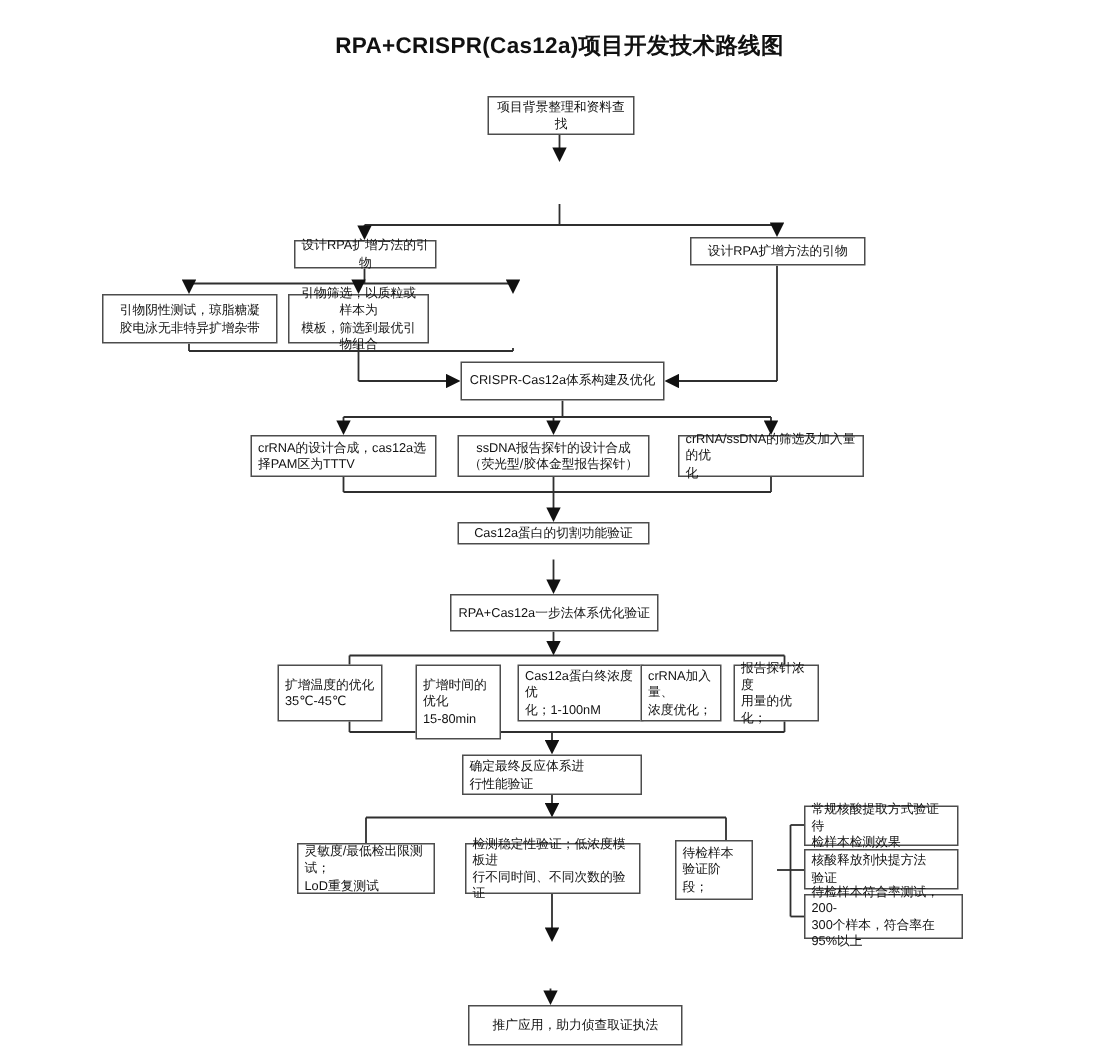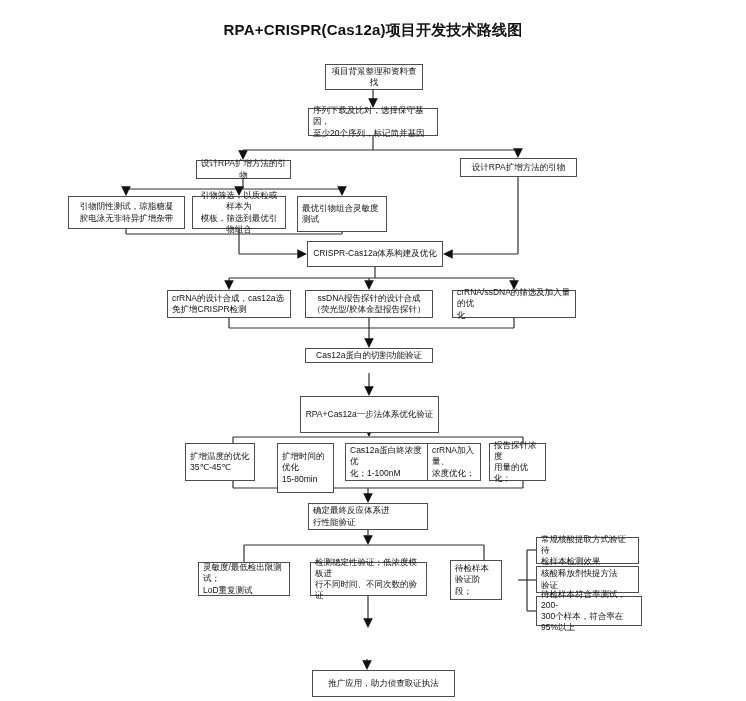--- a/index.html
+++ b/index.html
@@ -78,39 +78,35 @@
       <path d="M367,659 V668" marker-end="url(#arr)"></path>
       <path d="M518,580 H527"></path>
       <path d="M527,550 V611"></path>
       <path d="M527,550 H536"></path>
       <path d="M527,580 H536"></path>
       <path d="M527,611 H536"></path>
     </g>
   </svg>
 
   <div class="node c" style="left:325px;top:64px;width:98px;height:26px">项目背景整理和资料查找</div>
-  <div class="node" style="left:308px;top:108px;width:130px;height:28px">序列下载及比对，选择保守基因，
-至少20个序列，标记简并基因</div>
   <div class="node c" style="left:196px;top:160px;width:95px;height:19px">设计RPA扩增方法的引物</div>
   <div class="node c" style="left:460px;top:158px;width:117px;height:19px">设计RPA扩增方法的引物</div>
   <div class="node c" style="left:68px;top:196px;width:117px;height:33px">引物阴性测试，琼脂糖凝
 胶电泳无非特异扩增杂带</div>
   <div class="node c" style="left:192px;top:196px;width:94px;height:33px">引物筛选，以质粒或样本为
 模板，筛选到最优引物组合</div>
-  <div class="node" style="left:297px;top:196px;width:90px;height:36px">最优引物组合灵敏度
-测试</div>
   <div class="node c" style="left:307px;top:241px;width:136px;height:26px">CRISPR-Cas12a体系构建及优化</div>
   <div class="node" style="left:167px;top:290px;width:124px;height:28px">crRNA的设计合成，cas12a选
-免扩增CRISPR检测</div>
+择PAM区为TTTV</div>
   <div class="node c" style="left:305px;top:290px;width:128px;height:28px">ssDNA报告探针的设计合成
 （荧光型/胶体金型报告探针）</div>
   <div class="node" style="left:452px;top:290px;width:124px;height:28px">crRNA/ssDNA的筛选及加入量的优
 化</div>
   <div class="node c" style="left:305px;top:348px;width:128px;height:15px">Cas12a蛋白的切割功能验证</div>
-  <div class="node c" style="left:300px;top:396px;width:139px;height:37px">RPA+Cas12a一步法体系优化验证</div>
+  <div class="node c" style="left:300px;top:396px;width:139px;height:25px">RPA+Cas12a一步法体系优化验证</div>
   <div class="node" style="left:185px;top:443px;width:70px;height:38px">扩增温度的优化
 35℃-45℃</div>
   <div class="node" style="left:277px;top:443px;width:57px;height:50px">扩增时间的优化
 15-80min</div>
   <div class="node" style="left:345px;top:443px;width:84px;height:38px">Cas12a蛋白终浓度优
 化；1-100nM</div>
   <div class="node" style="left:427px;top:443px;width:54px;height:38px">crRNA加入量、
 浓度优化；</div>
   <div class="node" style="left:489px;top:443px;width:57px;height:38px">报告探针浓度
 用量的优化；</div>

